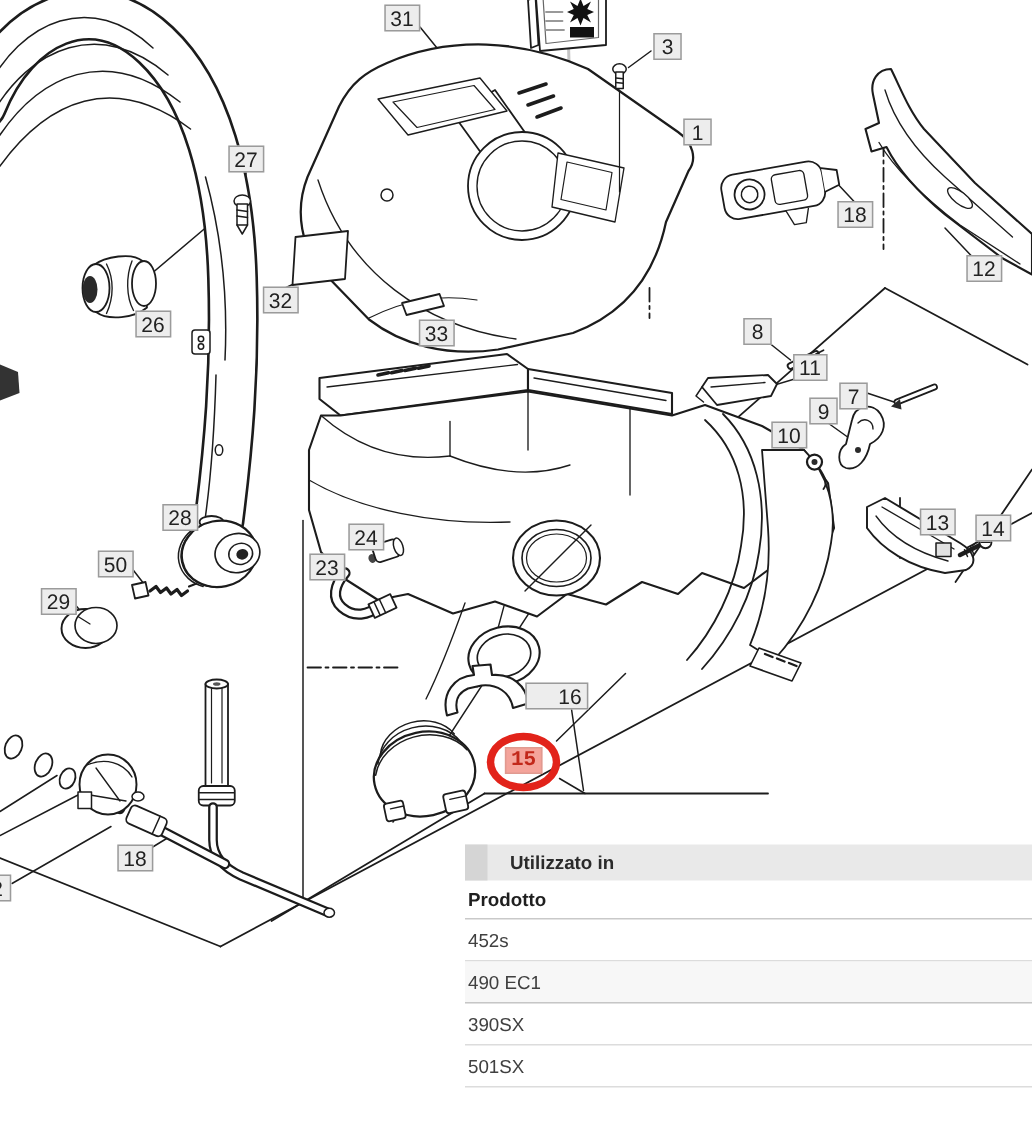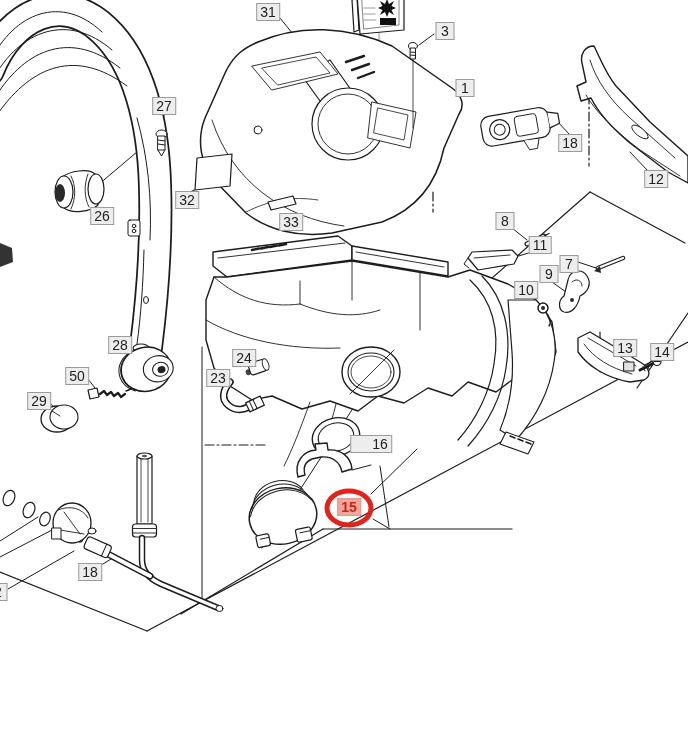--- a/index.html
+++ b/index.html
@@ -345,30 +345,43 @@
       <div class="callout" style="left: 445px; top: 31px;">3</div>
       <div class="callout" style="left: 569px; top: 264px;">7</div>
       <div class="callout" style="left: 505px; top: 221px;">8</div>
       <div class="callout" style="left: 549px; top: 274px;">9</div>
       <div class="callout" style="left: 526px; top: 290px;">10</div>
       <div class="callout" style="left: 540px; top: 245px;">11</div>
       <div class="callout" style="left: 656px; top: 179px;">12</div>
       <div class="callout" style="left: 625px; top: 348px;">13</div>
       <div class="callout" style="left: 662px; top: 352px;">14</div>
       <div class="ring" style="left: 349px; top: 508px;"></div>
-      <div class="callout hl" style="left: 349px; top: 507px;">15</div>
-      <div class="callout" style="left: 371px; top: 444px; padding-left: 21px;">16</div>
+      <div class="callout hl" style="left: 349px; top: 507px; font-family: Liberation Mono, monospace;">15</div>
+      <div class="callout" style="left: 371px; top: 464px; padding-left: 21px;">16</div>
       <div class="callout" style="left: 90px; top: 572px;">18</div>
       <div class="callout" style="left: 218px; top: 378px;">23</div>
       <div class="callout" style="left: 244px; top: 358px;">24</div>
       <div class="callout" style="left: 570px; top: 143px;">18</div>
       <div class="callout" style="left: 102px; top: 216px;">26</div>
       <div class="callout" style="left: 164px; top: 106px;">27</div>
       <div class="callout" style="left: 120px; top: 345px;">28</div>
       <div class="callout" style="left: 39px; top: 401px;">29</div>
       <div class="callout" style="left: 77px; top: 376px;">50</div>
       <div class="callout" style="left: 268px; top: 12px;">31</div>
       <div class="callout" style="left: 187px; top: 200px;">32</div>
       <div class="callout" style="left: 262px; top: 222px; margin-left: 29px;">33</div>
     </div>
 
-
+<div class="parts-table">
+  <div class="pt-header">
+    <span class="pt-corner"></span>
+    <span class="pt-title">Utilizzato in</span>
+  </div>
+  <div class="pt-colhead">Prodotto</div>
+  <div id="product-rows">
+        <div class="pt-row">452s</div>
+        <div class="pt-row alt">490 EC1</div>
+        <div class="pt-row">390SX</div>
+        <div class="pt-row">501SX</div>
+      </div>
 </div>
 
+</div>
+
 </body></html>

